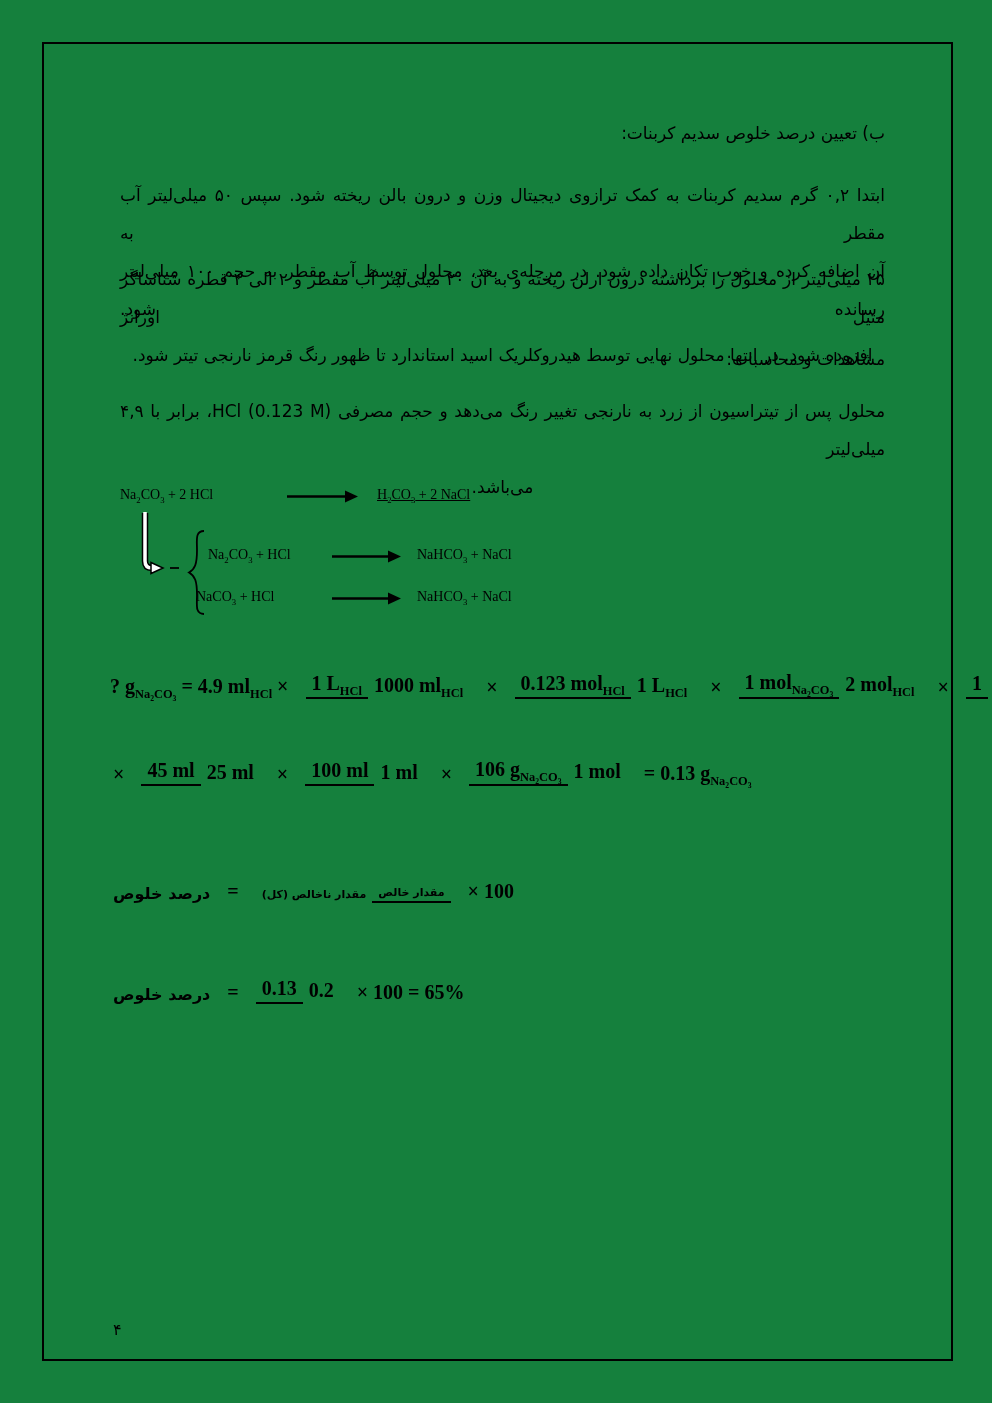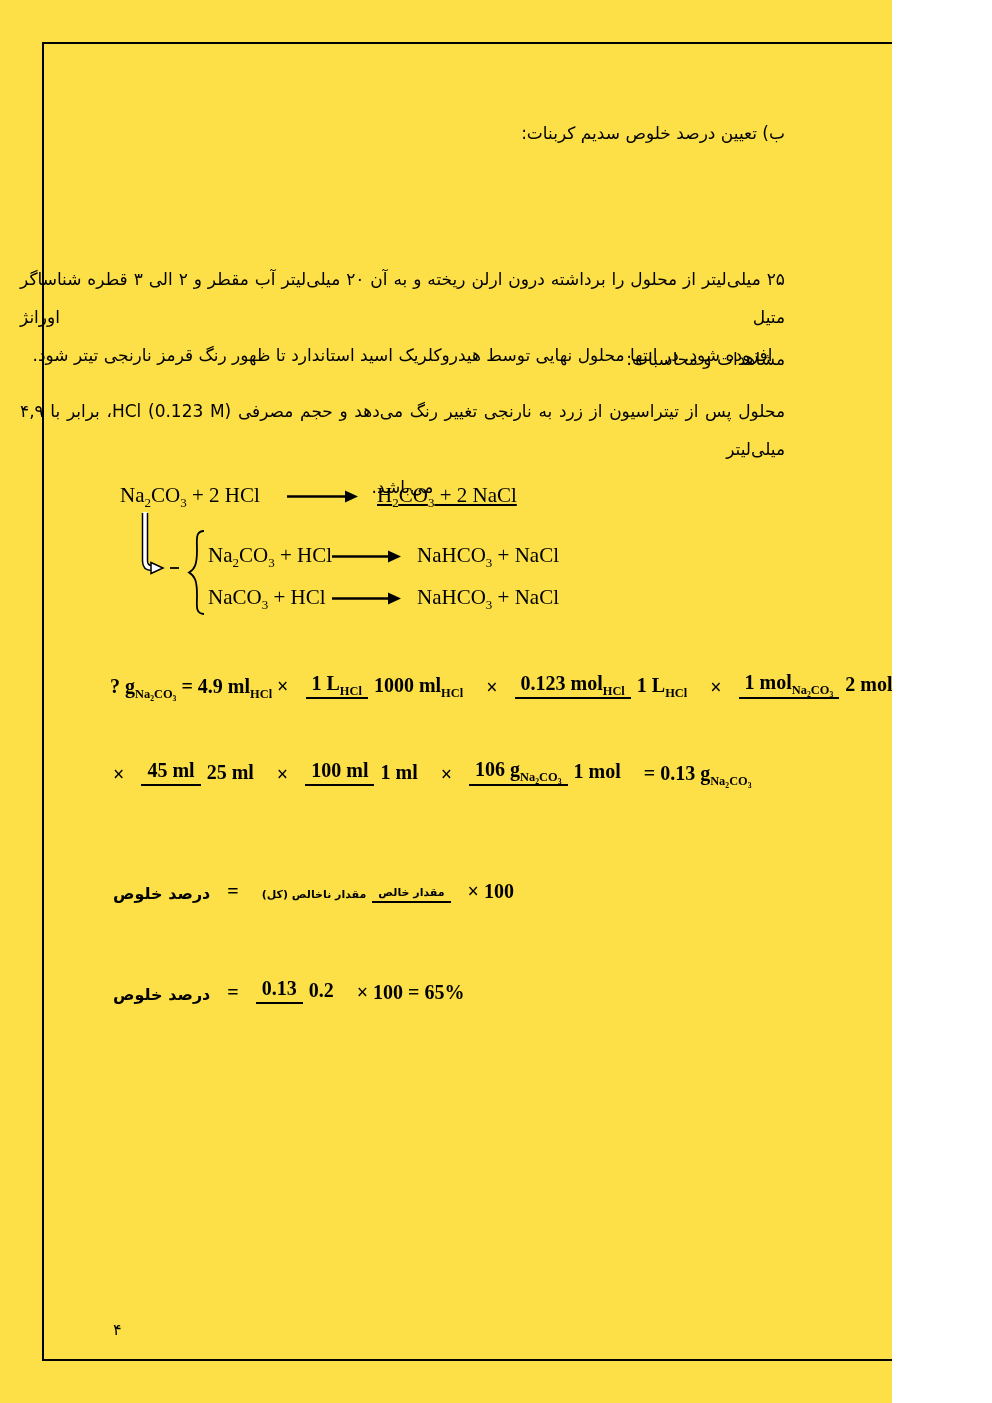--- a/index.html
+++ b/index.html
@@ -1,31 +1,31 @@
 <!DOCTYPE html>
 <html><head>
 <meta charset="utf-8">
 <style>
   html,body{margin:0;padding:0;background:#ffffff;}
   .page{
-    position:relative;width:892px;height:1403px;background:#fde047;
+    position:relative;width:992px;height:1403px;background:#15803d;
     font-family:"DejaVu Sans",sans-serif;color:#000;overflow:hidden;
   }
   .border-frame{
     position:absolute;left:42px;top:42px;width:911px;height:1319px;
     box-sizing:border-box;border:2px solid #000;
   }
   
   .fa{direction:rtl;font-size:17px;line-height:38px;color:#000;}
   .block{position:absolute;width:765px;right:107px;}
   .stretch{text-align:justify;text-align-last:justify;}
   .natural{text-align:center;}
   .single{position:absolute;right:107px;direction:rtl;font-size:17px;line-height:30px;text-align:right;}
   
-  .chem{font-family:"Liberation Serif","DejaVu Sans",serif;font-size:21px;line-height:24px;white-space:nowrap;}
+  .chem{font-family:"Liberation Serif","DejaVu Sans",serif;font-size:14px;line-height:24px;white-space:nowrap;}
   .eq-abs{position:absolute;direction:ltr;}
   sub{font-size:0.62em;line-height:0;}
   .math-row{position:absolute;display:flex;align-items:flex-end;direction:ltr;gap:17px;
     font-family:"Liberation Serif","DejaVu Sans",serif;font-weight:bold;font-size:20px;white-space:nowrap;}
   .frac{display:inline-flex;flex-direction:row;align-items:stretch;text-align:center;}
   .frac .num{border-bottom:2px solid #000;padding:0 6px 2px;}
   .frac .den{padding:2px 6px 0;}
   .fa-math{font-family:"DejaVu Sans",sans-serif;direction:rtl;font-size:16px;font-weight:bold;white-space:nowrap;}
   .fa-frac{font-size:11px;}
   .page-number{position:absolute;left:113px;top:1320px;font-size:16px;direction:rtl;}
@@ -33,20 +33,24 @@
 </style>
 </head>
 <body>
 
 <div class="page">
 
   <div class="border-frame"></div>
 
   <div class="single" style="top:118px;">ب) تعیین درصد خلوص سدیم کربنات:</div>
 
+  <div class="block fa" style="top:176px;">
+    <div class="stretch">ابتدا ۰,۲ گرم سدیم کربنات به کمک ترازوی دیجیتال وزن و درون بالن ریخته شود. سپس ۵۰ میلی‌لیتر آب مقطر  به</div>
+    <div class="stretch">آن اضافه کرده و خوب تکان داده شود. در مرحله‌ی بعد، محلول توسط آب مقطر به حجم ۱۰۰ میلی‌لیتر رسانده شود.</div>
+  </div>
 
   <div class="block fa" style="top:260px;">
     <div class="stretch">۲۵ میلی‌لیتر از محلول را برداشته درون ارلن ریخته و به آن ۲۰ میلی‌لیتر آب مقطر و ۲ الی ۳ قطره شناساگر متیل اورانژ</div>
     <div class="natural">افزوده شود. در انتها محلول نهایی توسط هیدروکلریک اسید استاندارد تا ظهور رنگ قرمز نارنجی تیتر شود.</div>
   </div>
 
   <div class="single" style="top:344px;">مشاهدات و محاسبات:</div>
 
   <div class="block fa" style="top:392px;">
     <div class="stretch">محلول پس از تیتراسیون از زرد به نارنجی تغییر رنگ می‌دهد و حجم مصرفی HCl (0.123 M)، برابر با ۴,۹ میلی‌لیتر</div>
@@ -71,21 +75,21 @@
     <path d="M20,3 C11,3 13,12 13,22 C13,36 11,41 5,44.5 C11,48 13,53 13,67 C13,77 11,86 20,86" fill="none" stroke="#000" stroke-width="1.8"></path>
   </svg>
 
   <span class="eq-abs chem" style="left:208px;top:543px;">Na<sub>2</sub>CO<sub>3</sub> +  HCl</span>
   <svg class="eq-abs" style="left:332px;top:549px;" width="70" height="15" viewBox="0 0 70 15">
     <line x1="0" y1="7.5" x2="58" y2="7.5" stroke="#000" stroke-width="2.4"></line>
     <polygon points="56,1.5 69,7.5 56,13.5" fill="#000"></polygon>
   </svg>
   <span class="eq-abs chem" style="left:417px;top:543px;">NaHCO<sub>3</sub> +  NaCl</span>
 
-  <span class="eq-abs chem" style="left:208px;top:585px;">NaCO<sub>3</sub> +  HCl</span>
+  <span class="eq-abs chem" style="left:196px;top:585px;">NaCO<sub>3</sub> +  HCl</span>
   <svg class="eq-abs" style="left:332px;top:591px;" width="70" height="15" viewBox="0 0 70 15">
     <line x1="0" y1="7.5" x2="58" y2="7.5" stroke="#000" stroke-width="2.4"></line>
     <polygon points="56,1.5 69,7.5 56,13.5" fill="#000"></polygon>
   </svg>
   <span class="eq-abs chem" style="left:417px;top:585px;">NaHCO<sub>3</sub> +  NaCl</span>
 
   <div class="math-row" style="left:110px;top:671px;">
     <span>? g<sub>Na<sub>2</sub>CO<sub>3</sub></sub>  =  4.9 ml<sub>HCl</sub> ×</span>
     <span class="frac">
       <span class="num">1 L<sub>HCl</sub></span>

